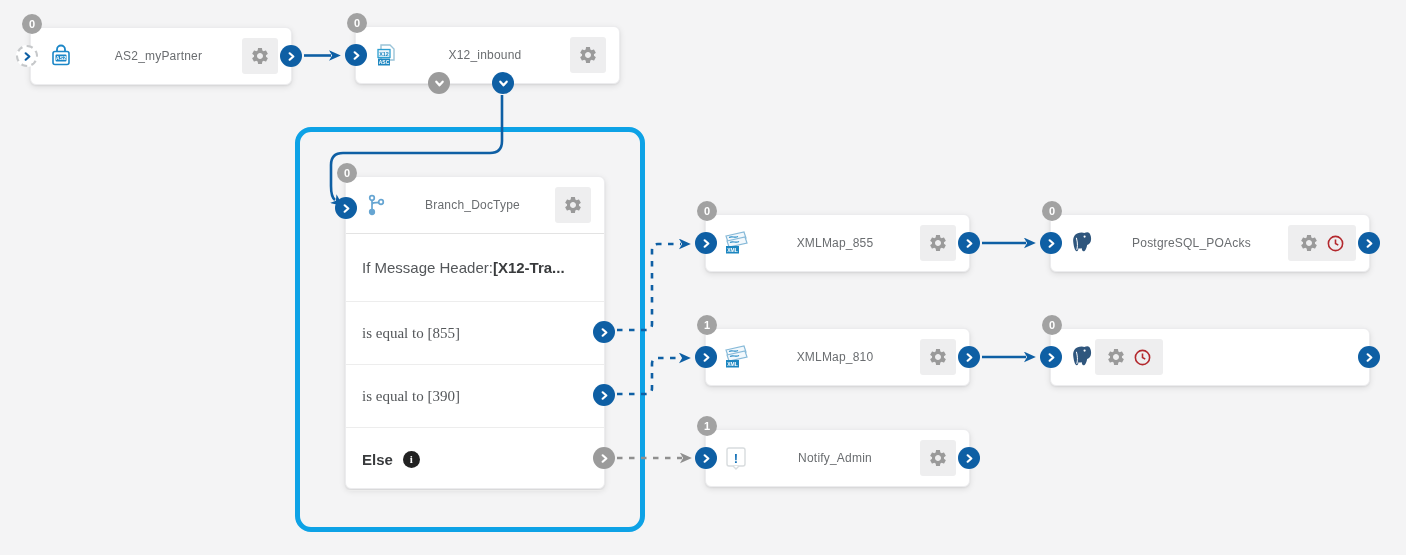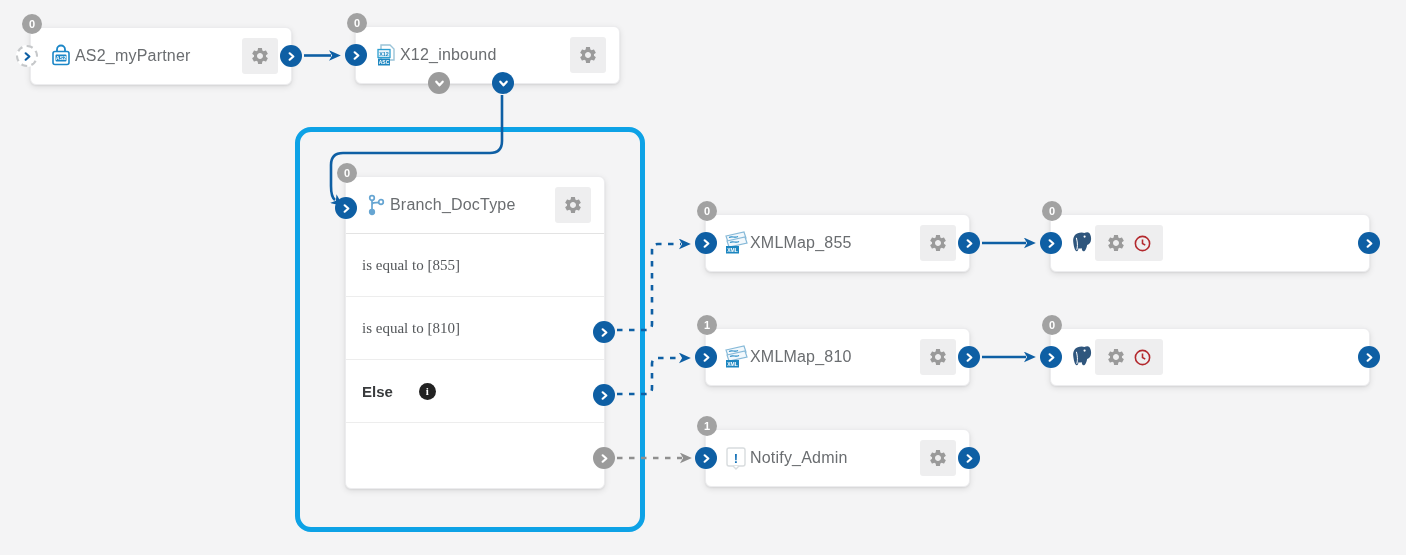--- a/index.html
+++ b/index.html
@@ -31,36 +31,36 @@
   .port.in{left:-11px;top:50%;margin-top:-11px;}
   .port.out{right:-11px;top:50%;margin-top:-11px;}
   .port.gray{background:#9b9b9b;}
   .port.dashedp{background:#fff;border:2px dashed #c6c8ca;color:#0e5fa4;left:-15px;}
   .port.down svg{transform:rotate(90deg);}
   .port.b1{left:72px;top:auto;bottom:-11px;margin:0;}
   .port.b2{left:136px;top:auto;bottom:-11px;margin:0;}
 
   .nicon{margin-left:16px;width:28px;height:28px;flex:none;}
   .nicon svg{width:28px;height:28px;display:block;}
-  .ntitle{flex:1;font-size:16px;color:#6a6d70;letter-spacing:.2px;
+  .ntitle{flex:1;text-align:center;font-size:12px;color:#6a6d70;letter-spacing:.2px;
     white-space:nowrap;overflow:hidden;}
   .actions{margin-right:13px;display:flex;flex:none;}
   .abox{height:36px;background:#eeeeef;border-radius:3px;display:flex;align-items:center;
     justify-content:center;gap:7px;width:36px;}
   .abox.wide{width:68px;}
   .gear svg{width:20px;height:20px;display:block;}
   .clock svg{width:19px;height:19px;display:block;}
 
   
   .bhead{height:56px;display:flex;align-items:center;border-bottom:1px solid #e3e3e3;}
   .brow{display:flex;align-items:center;padding:0 16px;border-bottom:1px solid #ededed;
     font-size:15px;color:#54575a;box-sizing:border-box;}
   .brow b{color:#393b3d;font-weight:700;}
   .brow:last-child{border-bottom:none;}
-  .r1{height:68px;}.r2,.r3{height:63px;font-family:Liberation Serif, serif;}.r4{height:63px;gap:16px;}
+  .r1{height:68px;}.r2,.r3{height:63px;font-family:Liberation Serif, serif;}.r4{height:63px;}
   .rowport{position:absolute;right:-11px;}
   .infoicon{width:17px;height:17px;border-radius:50%;background:#222;color:#fff;
     font-size:11px;font-weight:bold;display:flex;align-items:center;justify-content:center;
     margin-left:10px;font-family:"Liberation Serif","DejaVu Serif",serif;}
 </style>
 </head>
 <body>
 
 <div class="canvas">
 
@@ -174,25 +174,29 @@
       <span class="actions">
           <span class="abox">
         <span class="gear">
               <svg viewBox="0 0 24 24" fill="#9a9a9a">
                 <path d="M19.14,12.94c0.04-0.3,0.06-0.61,0.06-0.94c0-0.32-0.02-0.64-0.07-0.94l2.03-1.58c0.18-0.14,0.23-0.41,0.12-0.61 l-1.92-3.32c-0.12-0.22-0.37-0.29-0.59-0.22l-2.39,0.96c-0.5-0.38-1.03-0.7-1.62-0.94L14.4,2.81c-0.04-0.24-0.24-0.41-0.48-0.41 h-3.84c-0.24,0-0.43,0.17-0.47,0.41L9.25,5.35C8.66,5.59,8.12,5.92,7.63,6.29L5.24,5.33c-0.22-0.08-0.47,0-0.59,0.22L2.74,8.87 C2.62,9.08,2.66,9.34,2.86,9.48l2.03,1.58C4.84,11.36,4.8,11.69,4.8,12s0.02,0.64,0.07,0.94l-2.03,1.58 c-0.18,0.14-0.23,0.41-0.12,0.61l1.92,3.32c0.12,0.22,0.37,0.29,0.59,0.22l2.39-0.96c0.5,0.38,1.03,0.7,1.62,0.94l0.36,2.54 c0.05,0.24,0.24,0.41,0.48,0.41h3.84c0.24,0,0.44-0.17,0.47-0.41l0.36-2.54c0.59-0.24,1.13-0.56,1.62-0.94l2.39,0.96 c0.22,0.08,0.47,0,0.59-0.22l1.92-3.32c0.12-0.22,0.07-0.47-0.12-0.61L19.14,12.94z M12,15.6c-1.98,0-3.6-1.62-3.6-3.6 s1.62-3.6,3.6-3.6s3.6,1.62,3.6,3.6S13.98,15.6,12,15.6z"></path>
               </svg>
             </span>
       </span>
         </span>
     </div>
+    <div class="brow r1">
+      <span>If Message Header: </span>
+      <b>[X12-Tra...</b>
+    </div>
     <div class="brow r2">
       <span>is equal to [855]</span>
     </div>
     <div class="brow r3">
-      <span>is equal to [810]</span>
+      <span>is equal to [390]</span>
     </div>
     <div class="brow r4">
       <b>Else</b>
       <span class="infoicon">i</span>
     </div>
     <span class="port rowport" style="top:144px">
       <svg viewBox="0 0 12 12">
           <path d="M4 2.5 L8 6 L4 9.5" stroke="currentColor" stroke-width="2.4" fill="none" stroke-linecap="round" stroke-linejoin="round"></path>
         </svg>
     </span>
@@ -316,20 +320,21 @@
           <path d="M4 2.5 L8 6 L4 9.5" stroke="currentColor" stroke-width="2.4" fill="none" stroke-linecap="round" stroke-linejoin="round"></path>
         </svg>
     </span>
     <span class="nicon">
       <svg viewBox="0 0 28 28">
         <path fill="#2f567d" d="M20.5 3.2c-1.2 0-2.3.3-3.2.7-.8-.3-1.6-.5-2.5-.5-6.2 0-9 3.9-8.6 9 .3 3.4 1.6 9.9 3.6 9.9 1.1 0 1.5-1.7 1.7-3.1 1 .2 2.2.3 3.2.1.2 1.4.6 3 1.8 3 2 0 3.3-4 3.6-6.4 2.3-.6 4-2.6 4-5.9 0-4-1.6-6.8-3.6-6.8z"></path>
         <circle cx="17.6" cy="7.6" r="1.1" fill="#fff"></circle>
         <path d="M9.4 8.8 c1.6 6 1 10 .4 12" stroke="#fff" stroke-width="1" fill="none"></path>
       </svg>
     </span>
+    <span class="ntitle">PostgreSQL_POAcks</span>
     <span class="actions">
         <span class="abox wide">
       <span class="gear">
             <svg viewBox="0 0 24 24" fill="#9a9a9a">
               <path d="M19.14,12.94c0.04-0.3,0.06-0.61,0.06-0.94c0-0.32-0.02-0.64-0.07-0.94l2.03-1.58c0.18-0.14,0.23-0.41,0.12-0.61 l-1.92-3.32c-0.12-0.22-0.37-0.29-0.59-0.22l-2.39,0.96c-0.5-0.38-1.03-0.7-1.62-0.94L14.4,2.81c-0.04-0.24-0.24-0.41-0.48-0.41 h-3.84c-0.24,0-0.43,0.17-0.47,0.41L9.25,5.35C8.66,5.59,8.12,5.92,7.63,6.29L5.24,5.33c-0.22-0.08-0.47,0-0.59,0.22L2.74,8.87 C2.62,9.08,2.66,9.34,2.86,9.48l2.03,1.58C4.84,11.36,4.8,11.69,4.8,12s0.02,0.64,0.07,0.94l-2.03,1.58 c-0.18,0.14-0.23,0.41-0.12,0.61l1.92,3.32c0.12,0.22,0.37,0.29,0.59,0.22l2.39-0.96c0.5,0.38,1.03,0.7,1.62,0.94l0.36,2.54 c0.05,0.24,0.24,0.41,0.48,0.41h3.84c0.24,0,0.44-0.17,0.47-0.41l0.36-2.54c0.59-0.24,1.13-0.56,1.62-0.94l2.39,0.96 c0.22,0.08,0.47,0,0.59-0.22l1.92-3.32c0.12-0.22,0.07-0.47-0.12-0.61L19.14,12.94z M12,15.6c-1.98,0-3.6-1.62-3.6-3.6 s1.62-3.6,3.6-3.6s3.6,1.62,3.6,3.6S13.98,15.6,12,15.6z"></path>
             </svg>
           </span>
       <span class="clock">
             <svg viewBox="0 0 24 24" fill="none" stroke="#b3282d" stroke-width="2">
               <circle cx="12" cy="12" r="9"></circle>

